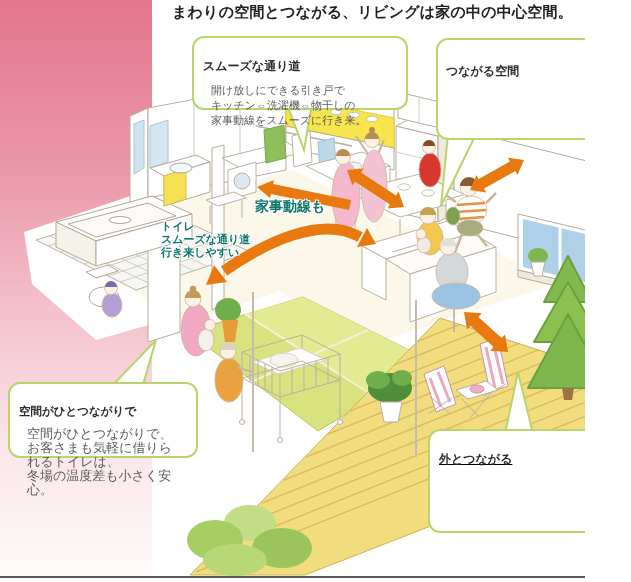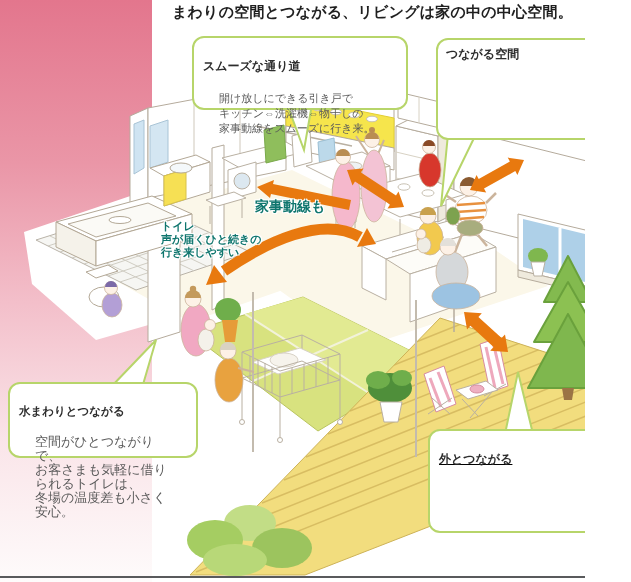--- a/index.html
+++ b/index.html
@@ -5,21 +5,21 @@
   html,body{margin:0;padding:0;background:#fff;}
   .stage{position:relative;width:585px;height:582px;background:#fff;overflow:hidden;
          font-family:"Liberation Sans","DejaVu Sans",sans-serif;}
   .pink-band{position:absolute;left:0;top:0;width:152px;height:582px;
     background:linear-gradient(180deg,#e3768d 0%,#ea96a7 28%,#f3bfca 52%,#fae5e9 76%,#fefbfb 100%);}
   .page-title{position:absolute;left:172px;top:3px;font-size:15px;font-weight:700;color:#1f1f1f;letter-spacing:.2px;z-index:5;}
   svg.scene{position:absolute;left:0;top:0;z-index:1;}
   .callout{position:absolute;background:#fff;border:2px solid #b7d56a;border-radius:12px;
            padding:20px 9px 5px;box-sizing:border-box;z-index:3;}
   .callout h4{margin:0 0 3px;font-size:12px;font-weight:700;color:#2d2d2d;}
-  .callout p{margin:16px;font-size:11px;line-height:15px;color:#5a5a5a;white-space:pre-line;}
+  .callout p{margin:8px;font-size:11px;line-height:15px;color:#5a5a5a;white-space:pre-line;}
   #callout-water h4{font-size:11.5px;}
   #callout-water p{font-size:13px;line-height:14px;}
   .redlabel{position:absolute;color:#0f766e;font-weight:700;white-space:pre-line;z-index:4;line-height:1.18;
             text-shadow:1px 1px 0 #fff,-1px -1px 0 #fff,1px -1px 0 #fff,-1px 1px 0 #fff;}
   #label-housework{left:255px;top:198px;font-size:14px;}
   #label-toilet{left:161px;top:220px;font-size:11px;}
   #label-outdoor{left:491px;top:304px;font-size:13px;line-height:1.25;}
   .footer-rule{position:absolute;left:0;top:576px;width:631px;height:2px;background:#595a5c;z-index:5;}
 </style>
 </head>
@@ -325,34 +325,34 @@
     </g>
   </svg>
 
   <div class="callout" id="callout-passage" style="left:192px;top:36px;width:216px;height:74px;">
     <h4>スムーズな通り道</h4>
     <p>開け放しにできる引き戸で
 キッチン⇔洗濯機⇔物干しの
 家事動線をスムーズに行き来。</p>
   </div>
 
-  <div class="callout" id="callout-connect" style="left:436px;top:38px;width:190px;height:102px;padding:6px 8px 5px;">
+  <div class="callout" id="callout-connect" style="left:436px;top:38px;width:190px;height:102px;padding:23px 8px 5px;">
     <h4>つながる空間</h4>
   </div>
 
   <div class="callout" id="callout-water" style="left:8px;top:382px;width:190px;height:76px;">
-    <h4>水まわりとつながる</h4>
+    <h4>空間がひとつながりで</h4>
     <p>空間がひとつながりで、
 お客さまも気軽に借りられるトイレは、
 冬場の温度差も小さく安心。</p>
   </div>
 
   <div class="callout" id="callout-outdoor" style="left:428px;top:429px;width:196px;height:104px;text-decoration:underline;">
     <h4>外とつながる</h4>
   </div>
 
   <div class="redlabel" id="label-housework">家事動線も</div>
   <div class="redlabel" id="label-toilet">トイレ
-声が届くひと続きの
+スムーズな通り道
 行き来しやすい</div>
 
   <div class="footer-rule"></div>
 </div>
 
 </body></html>

